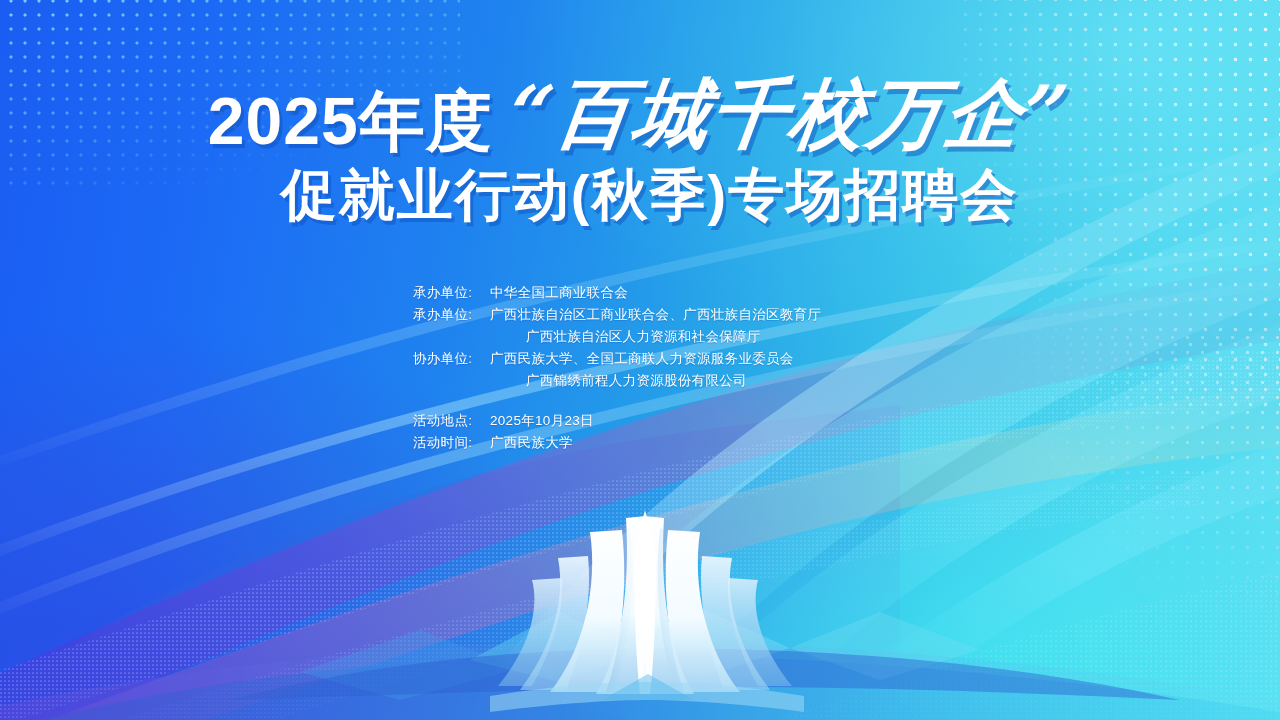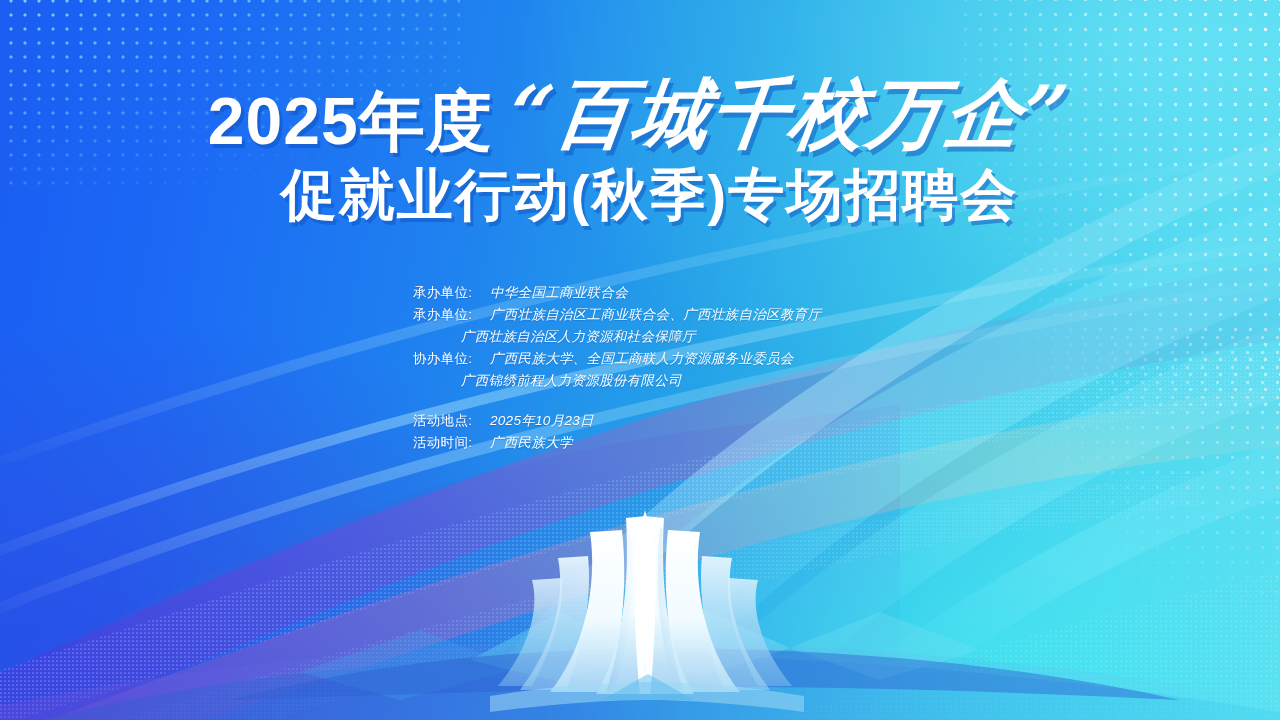--- a/index.html
+++ b/index.html
@@ -104,22 +104,22 @@
   .info{
     position:absolute;left:413px;top:282px;
     color:#ffffff;
     font-size:13.5px;
     line-height:22px;
     letter-spacing:.3px;
     text-shadow:0 1px 1px rgba(20,70,160,.35);
   }
   .info-row{display:flex;}
   .info-label{width:77px;flex:0 0 77px;white-space:nowrap;}
-  .info-val{white-space:nowrap;font-style:italic;}
-  .info-val.indent{margin-left:48px;}
+  .info-val{white-space:nowrap;}
+  .info-val.indent{margin-left:113px;}
   .info-gap{height:18px;}
 
   
   .building{position:absolute;left:480px;top:460px;width:330px;height:260px;}
 </style>
 </head>
 <body>
 
 <div id="stage">
 

